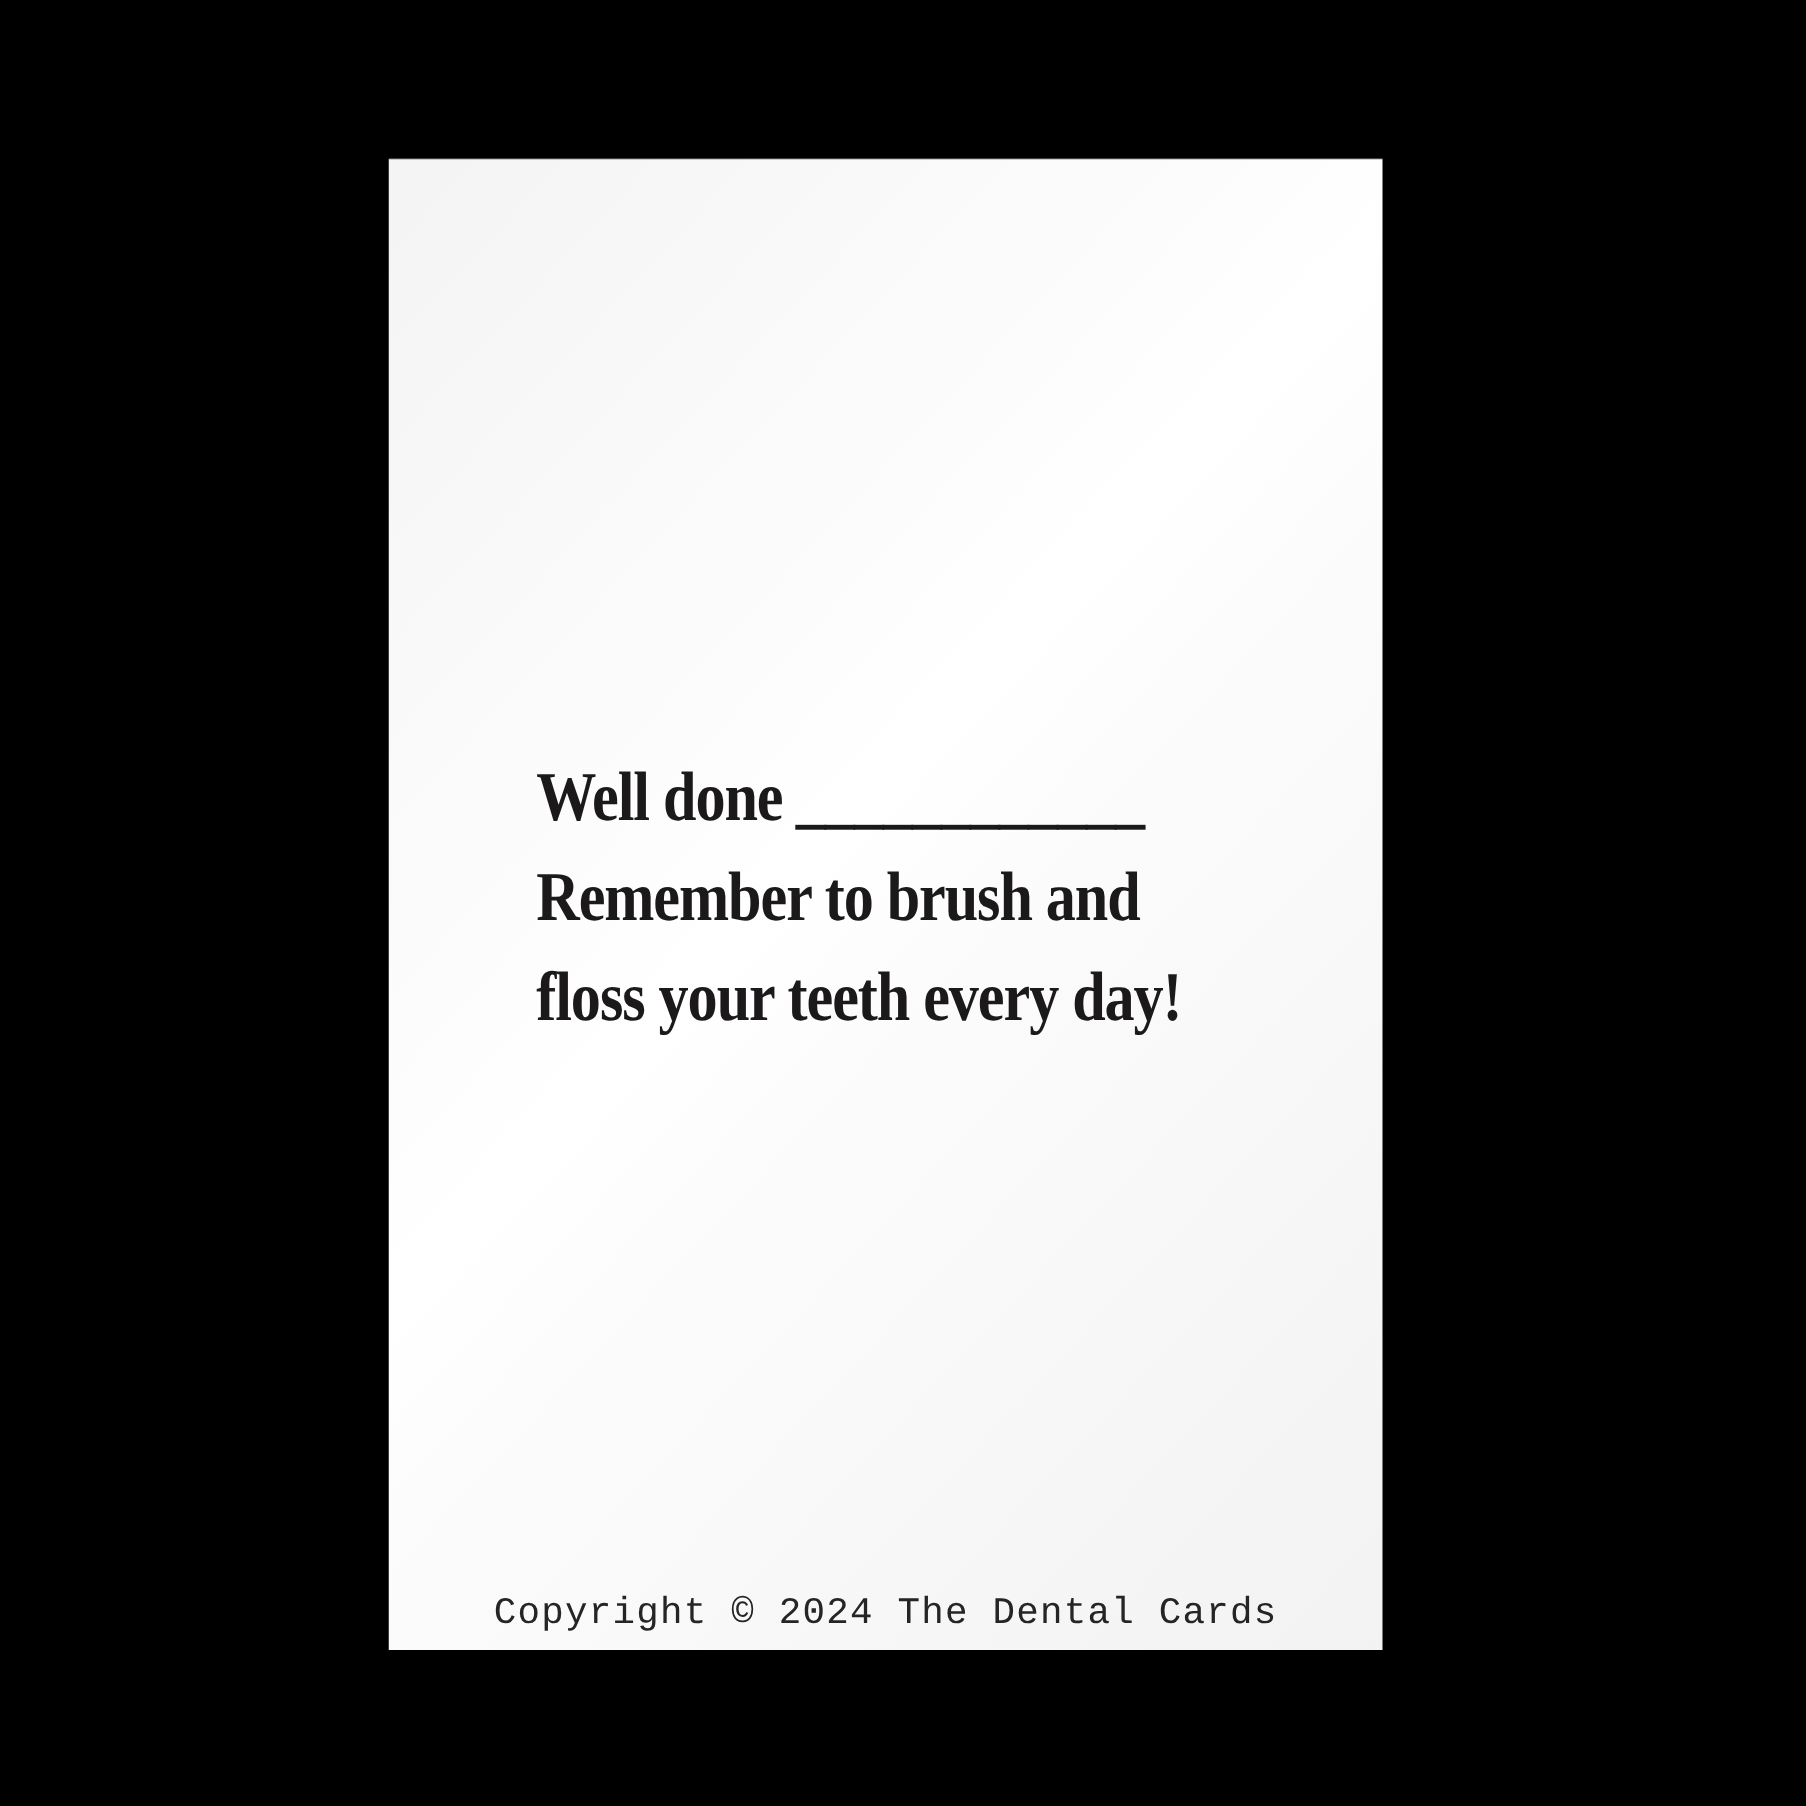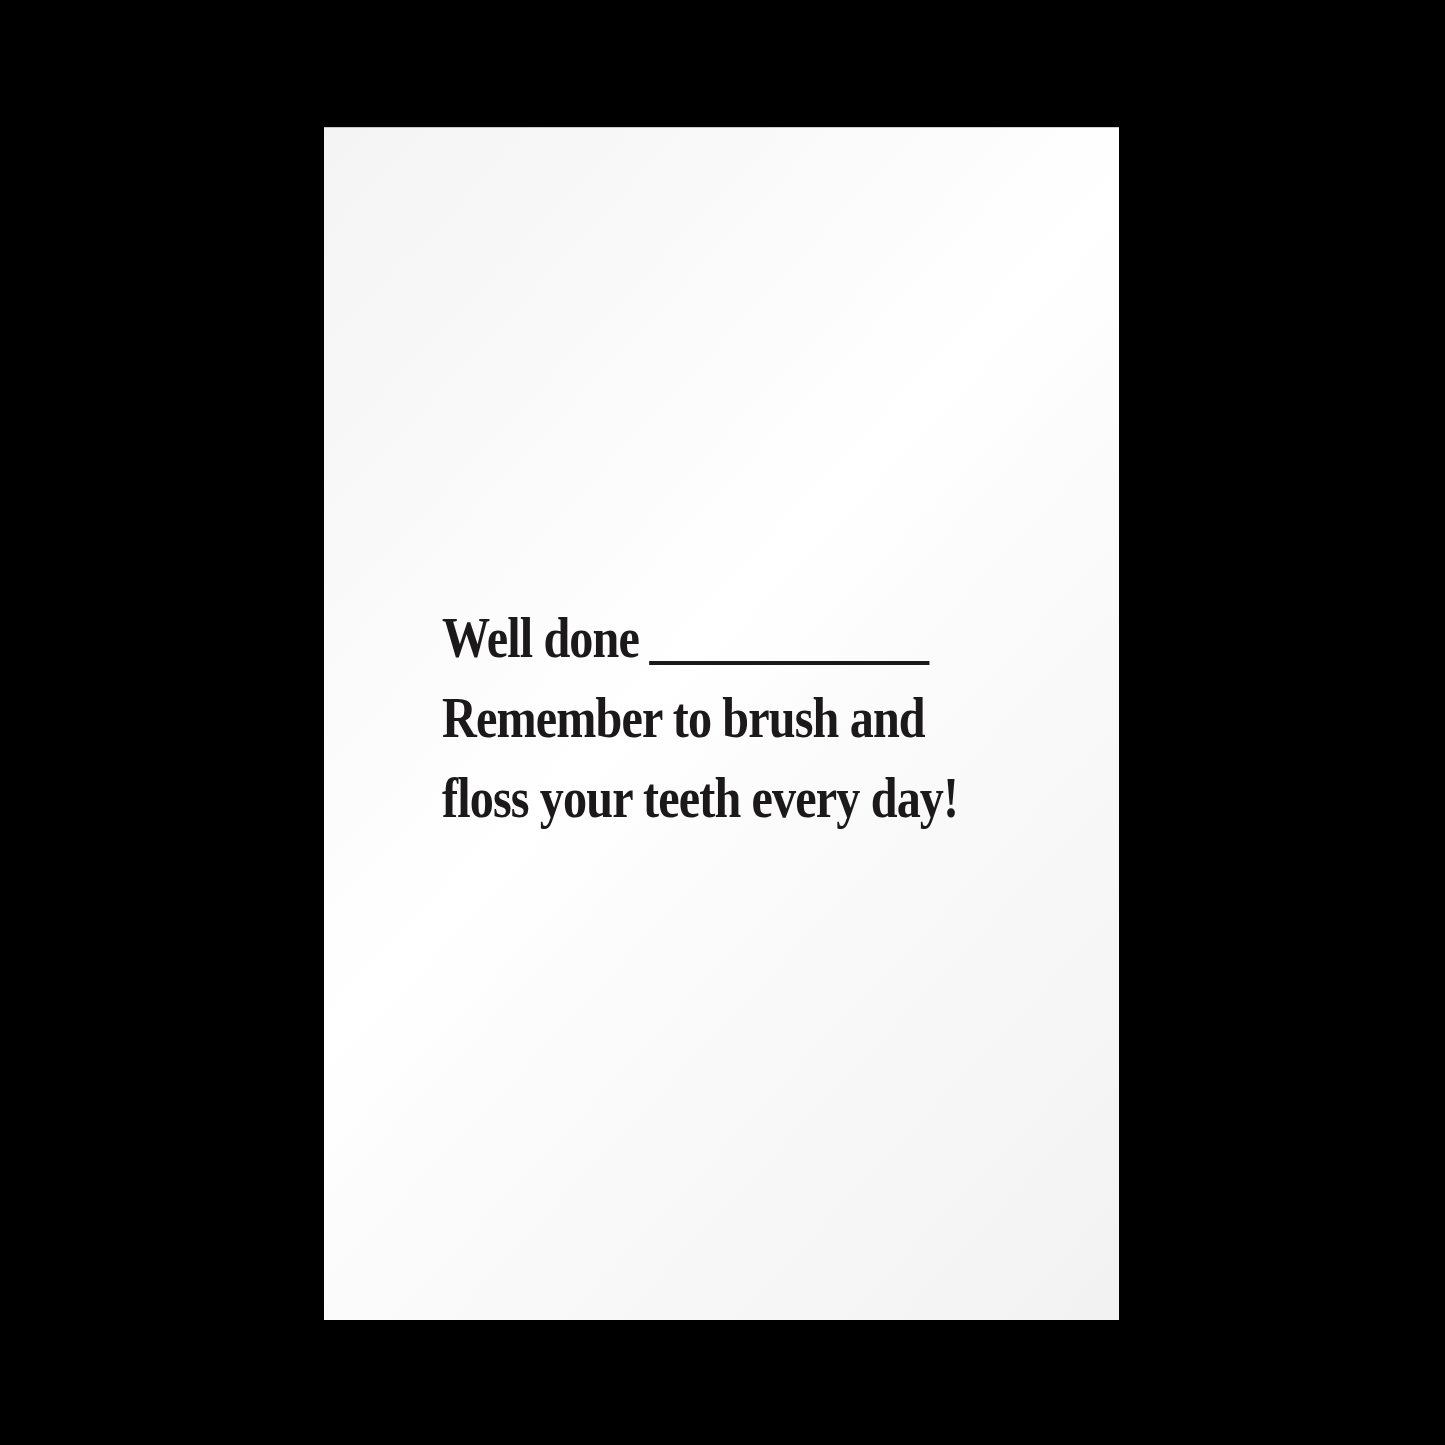--- a/index.html
+++ b/index.html
@@ -12,21 +12,21 @@
     font-family: "Liberation Sans", sans-serif;
   }
   .stage {
     position: relative;
     width: 1445px;
     height: 1445px;
     background: #000000;
   }
   .card {
     position: absolute;
-    left: 324px;
+    left: 311px;
     top: 127px;
     width: 795px;
     height: 1193px;
     background:
       linear-gradient(133deg,
         #f4f4f4 0%,
         #f9f9f9 22%,
         #ffffff 45%,
         #fbfbfb 58%,
         #f6f6f6 82%,
@@ -73,15 +73,16 @@
 
 <div class="stage">
   <div class="card">
 
     <div class="message">
       <span class="line"><span>Well done</span><span class="blank">____________</span></span>
       <span class="line">Remember to brush and</span>
       <span class="line">floss your teeth every day!</span>
     </div>
 
+    <div class="copyright">Copyright © 2024 The Dental Cards</div>
 
   </div>
 </div>
 
 </body></html>

